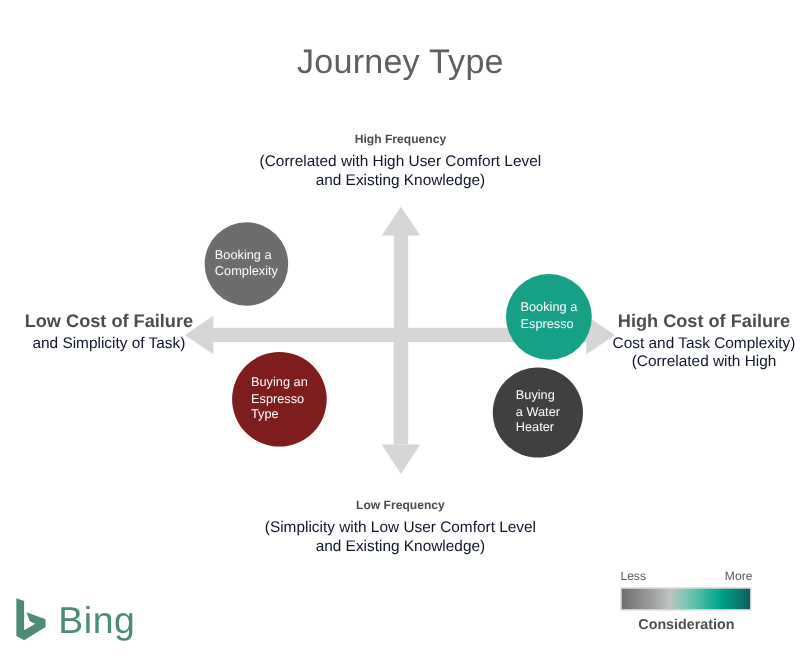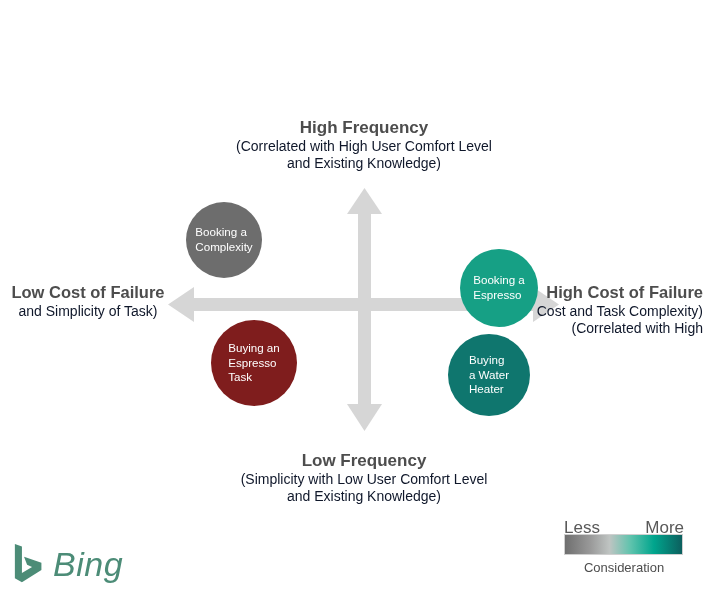--- a/index.html
+++ b/index.html
@@ -24,83 +24,84 @@
     line-height:40px;
     white-space:nowrap;
   }
 
   
   #axes{position:absolute;left:0;top:0;width:728px;height:600px;}
 
   
   .axis-label{position:absolute;color:#4d4d4d;}
   .axis-label .head{
-    font-size:17px;font-weight:bold;line-height:21px;letter-spacing:0px;
+    font-size:11px;font-weight:bold;line-height:21px;letter-spacing:0px;
     white-space:nowrap;
   }
   .axis-label .sub{
     font-size:14px;font-weight:400;line-height:16.5px;color:#0f172a;
   }
 
   #label-top{left:139px;top:117px;width:450px;text-align:center;}
   #label-bottom{left:139px;top:450px;width:450px;text-align:center;}
-  #label-left{left:0px;top:282px;width:176px;text-align:center;}
-  #label-right{left:527px;top:282px;width:176px;text-align:right;}
+  #label-left{left:0px;top:282px;width:176px;text-align:center;padding-left:11px;}
+  #label-right{left:552px;top:282px;width:176px;text-align:center;}
 
   #label-left .head,#label-right .head{font-size:16.5px;}
 
   
   .bubble{
     position:absolute;border-radius:50%;
     display:flex;align-items:center;justify-content:center;
     color:#ffffff;
     font-size:11.6px;line-height:14.6px;
     box-sizing:border-box;
     padding:2px;
   }
   .bubble span{display:block;}
 
   
   #legend{position:absolute;left:560px;top:518px;width:140px;}
   #legend-ends{
     position:relative;width:120px;height:16px;margin-left:4px;
-    font-size:17px;color:#595959;text-align:right;
+    font-size:11px;color:#595959;text-align:right;
   }
   #legend-less{position:absolute;left:0;top:0;}
   #legend-more{position:absolute;right:0;top:0;}
   #legend-bar{
     margin-left:4px;width:119px;height:21px;
     background:linear-gradient(to right,
       #6f6f6f 0%,
       #9a9a9a 22%,
       #bfc4c2 38%,
       #5fc3ad 56%,
       #00a58d 76%,
       #0c5f5e 100%);
     border:1px solid #cfcfcf;
     box-sizing:border-box;
   }
   #legend-caption{
     margin-top:5px;width:128px;text-align:center;
-    font-size:13px;font-weight:normal;color:#4d4d4d;
+    font-size:13px;font-weight:bold;color:#4d4d4d;
   }
 
   
   #bing{position:absolute;left:12px;top:543px;display:flex;align-items:center;}
   #bing-mark{width:34px;height:42px;display:block;}
   #bing-word{
     margin-left:7px;font-size:34px;line-height:34px;
-    color:#4c8c77;font-weight:400;letter-spacing:.5px;font-style:italic;
+    color:#4c8c77;font-weight:400;letter-spacing:.5px;
   }
 </style>
 </head>
 <body>
 
 <div id="canvas">
 
+  <div id="title">Journey Type</div>
 
   <svg id="axes" viewBox="0 0 728 600">
 
     <g>
       <rect x="358" y="212" width="13" height="190" fill="#d6d6d6"></rect>
       <polygon points="364.5,188 382,214 347,214" fill="#d6d6d6"></polygon>
     </g>
 
     <g>
       <rect x="358" y="300" width="13" height="104" fill="#d6d6d6"></rect>
@@ -152,25 +153,25 @@
     <div>
       <span>Booking a</span>
       <span>Espresso</span>
     </div>
   </div>
 
   <div class="bubble" id="bubble-2" style="left: 211px; top: 320px; width: 86px; height: 86px; background-color: #7f1d1d;">
     <div>
       <span>Buying an</span>
       <span>Espresso</span>
-      <span>Task</span>
+      <span>Type</span>
     </div>
   </div>
 
-  <div class="bubble" id="bubble-3" style="left: 448px; top: 334px; width: 82px; height: 82px; background-color: #0f766e;">
+  <div class="bubble" id="bubble-3" style="left: 448px; top: 334px; width: 82px; height: 82px; background-color: #404040;">
     <div>
       <span>Buying</span>
       <span>a Water</span>
       <span>Heater</span>
     </div>
   </div>
 
   <div id="legend">
     <div id="legend-ends">
       <span id="legend-less">Less</span>

